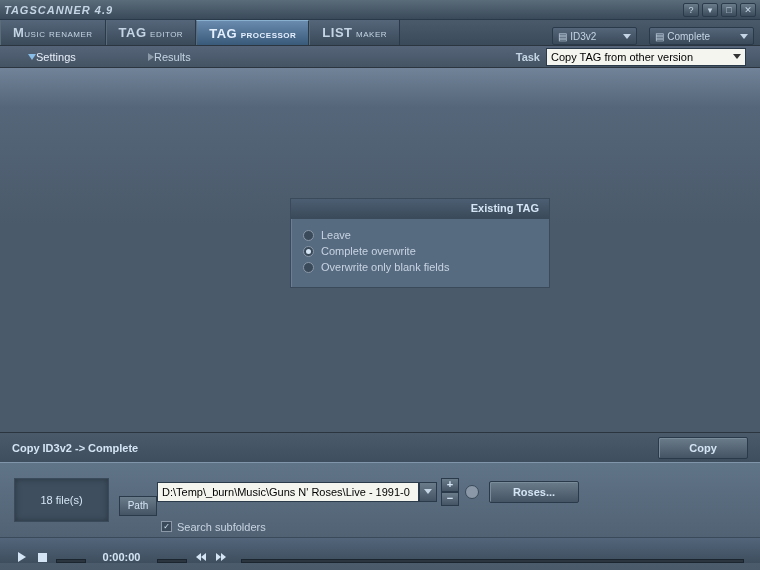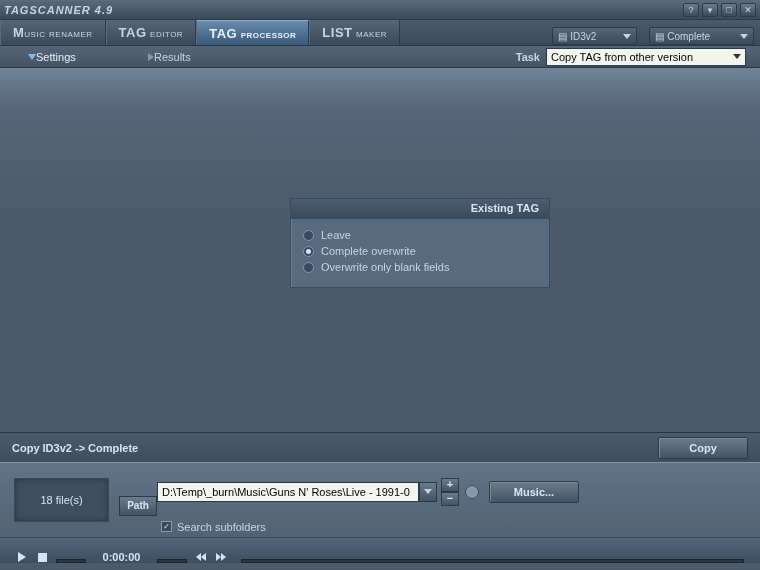--- a/index.html
+++ b/index.html
@@ -39,21 +39,21 @@
 
 .status-row { position: absolute; bottom: 0; left: 0; right: 0; height: 30px; display: flex; align-items: center; padding: 12px 12px; gap: 8px; background: linear-gradient(to bottom,#4a5a6a,#3e4e5e); border-top: 1px solid #2a3540; }
 .status-text { flex: 1; font-size: 11px; font-weight: bold; color: #d5e5f5; }
 .btn { width: 90px; height: 22px; background: linear-gradient(to bottom,#6a7b8a,#455464); border: 1px solid #2a3a4a; color: #d5e5f5; font-size: 11px; font-weight: bold; display: flex; align-items: center; justify-content: center; cursor: pointer; border-radius: 2px; box-shadow: inset 1px 1px 0 #7a8b9a; }
 
 .footer { height: 108px; background: linear-gradient(to bottom,#607488,#4a5a6a); border-top: 1px solid #8095aa; }
 .footer-top { height: 74px; display: flex; align-items: center; gap: 10px; padding: 0 14px; }
 .file-count { width: 95px; height: 44px; border: 1px solid #3a4a5a; background: #3e4e5e; display: flex; align-items: center; justify-content: center; font-size: 11px; color: #d5e5f5; box-shadow: inset 0 0 6px #2a3540; }
 .path-area { flex: 1; }
 .path-row { display: flex; align-items: center; gap: 0; }
-.path-label { width: 38px; height: 20px; background: linear-gradient(to bottom,#6a7b8a,#455464); border: 1px solid #2a3a4a; color: #d5e5f5; font-size: 10px; display: flex; align-items: center; justify-content: center; font-weight: bold; margin-top: 28px; }
+.path-label { width: 38px; height: 20px; background: linear-gradient(to bottom,#6a7b8a,#455464); border: 1px solid #2a3a4a; color: #d5e5f5; font-size: 10px; display: flex; align-items: center; justify-content: center; font-weight: normal; margin-top: 28px; }
 .path-input { flex: 1; max-width: 262px; height: 20px; background: #f5f5f0; border: 1px solid #2a3a4a; font-size: 11px; padding: 0 4px; color: #000; }
 .dd { width: 18px; height: 20px; background: linear-gradient(to bottom,#6a7b8a,#455464); border: 1px solid #2a3a4a; display:flex; align-items:center; justify-content:center; cursor:pointer; }
 .sq { display:flex; flex-direction:column; margin-left:4px; gap:0;}
 .sq .b { width:18px; height:14px; background: linear-gradient(to bottom,#6a7b8a,#455464); border:1px solid #2a3a4a; display:flex; align-items:center; justify-content:center; color:#d5e5f5; font-size:11px; cursor:pointer; font-weight:bold; line-height:1;}
 .circ { width:14px; height:14px; border-radius:50%; background:#8a98a8; margin-left:6px; border:1px solid #3a4a5a; cursor:pointer;}
 .sub-check { display: flex; align-items: center; gap: 5px; font-size: 11px; color: #c8d4e2; margin-top: 5px; margin-left: 42px; cursor:pointer; }
 .chk { width: 11px; height: 11px; border: 1px solid #8a98a8; background: #3a4a5a; display: flex; align-items: center; justify-content: center; color: #d5e5f5; font-size: 8px; }
 
 .player { height: 26px; border-top: 1px solid #3a4a5a; display: flex; align-items: flex-end; gap: 8px; padding: 0 16px; background: linear-gradient(to bottom,#52657a,#3e4e5e);}
 .pb { width: 12px; height: 12px; display:flex; align-items:center; justify-content:center; cursor:pointer; color:#d5e5f5;}
@@ -155,21 +155,21 @@
         <div class="path-label">Path</div>
         <input class="path-input" value="D:\Temp\_burn\Music\Guns N' Roses\Live - 1991-0" style="">
         <div class="dd">
             <span class="dtri"></span>
           </div>
         <div class="sq">
           <div class="b">+</div>
           <div class="b">−</div>
         </div>
         <div class="circ"></div>
-        <div class="btn" style="margin-left:10px">Music...</div>
+        <div class="btn" style="margin-left:10px">Roses...</div>
       </div>
       <div class="sub-check">
         <span class="chk">✓</span>
         <span>Search subfolders</span>
       </div>
     </div>
   </div>
   <div class="player">
     <div class="pb">
         <div class="tri-play"></div>

